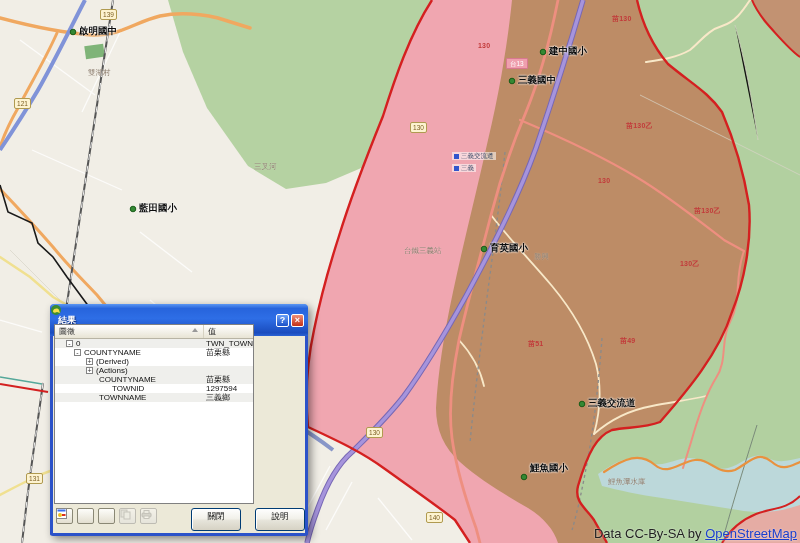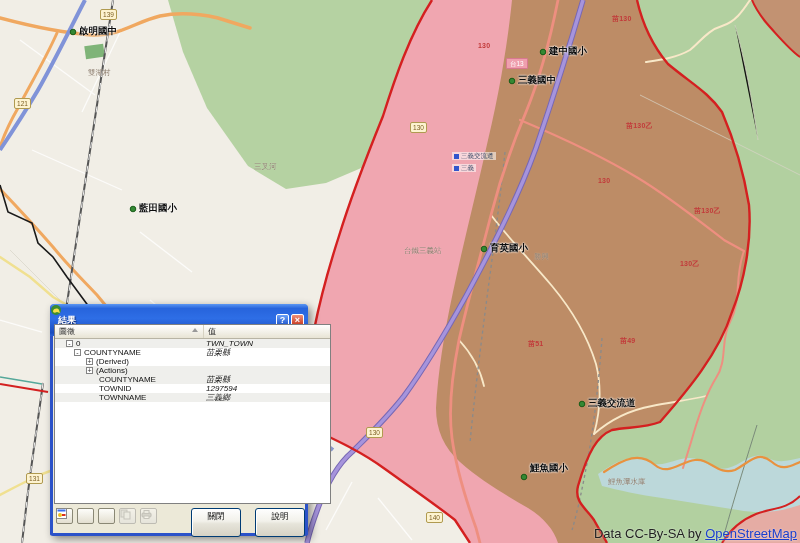--- a/index.html
+++ b/index.html
@@ -29,42 +29,42 @@
           border-radius:5px 5px 3px 3px;box-shadow:3px 3px 9px rgba(0,0,0,.45);}
   .titlebar{position:relative;height:32px;margin:0 -3px;border-radius:4px 4px 0 0;
             background:linear-gradient(180deg,#5a96f2 0%,#2764dc 14%,#2e6ee6 45%,#1a4cbe 90%,#2a62d4 100%);
             display:flex;align-items:center;padding:0 4px;box-sizing:border-box;}
   .titletxt{color:#fff;font-size:9px;font-weight:bold;margin-left:4px;
             text-shadow:1px 1px 1px rgba(0,20,80,.8);flex:1;}
   .tbtn{width:13px;height:13px;border:1px solid #fff;border-radius:2px;box-sizing:border-box;
         font-size:9px;font-weight:bold;color:#fff;text-align:center;line-height:11px;margin-left:2px;}
   .tbtn.help{background:linear-gradient(#6aa0f8,#1a50c8);}
   .tbtn.close{background:linear-gradient(#f09078,#c23018);}
-  .list{position:absolute;left:1px;top:20px;width:277px;height:180px;background:#fff;
+  .list{position:absolute;left:1px;top:20px;width:200px;height:180px;background:#fff;
         border:1px solid #808080;box-sizing:border-box;overflow:hidden;}
   .lhead{display:flex;height:13px;background:linear-gradient(#ffffff,#e8e4d4);
          border-bottom:1px solid #b8b4a4;font-size:8px;color:#222;}
   .lhead .hc{line-height:13px;padding:0 4px;box-sizing:border-box;position:relative;}
   .lhead .hc1{width:149px;border-right:1px solid #d6d2c2;}
   .lhead .hc2{flex:1;}
   .sortglyph{position:absolute;right:5px;top:3px;width:0;height:0;
              border-left:3px solid transparent;border-right:3px solid transparent;
              border-bottom:4px solid #999;}
   .trow{position:relative;height:9px;line-height:9px;font-size:8px;color:#111;display:flex;}
   .trow.alt{background:#efefec;}
   .tkey{width:149px;box-sizing:border-box;display:flex;align-items:center;overflow:hidden;}
-  .tval{flex:1;padding-left:2px;overflow:hidden;font-style:italic;}
+  .tval{flex:1;padding-left:2px;overflow:hidden;}
   .exp{width:7px;height:7px;box-sizing:border-box;border:1px solid #848484;background:#fff;
        font-size:7px;line-height:5px;text-align:center;color:#333;margin-right:3px;flex:none;}
   .exp:empty{border:none;background:none;width:0;margin-right:0;}
   .dtoolbar{position:absolute;left:3px;top:204px;display:flex;gap:4px;}
   .mini{width:17px;height:16px;box-sizing:border-box;border:1px solid #8a8875;border-radius:2px;
         background:linear-gradient(#fdfdfa,#e3dfd0);display:flex;align-items:center;justify-content:center;}
   .mini.dis{opacity:.45;filter:grayscale(1);}
-  .dbtn{position:absolute;top:204px;width:50px;height:29px;box-sizing:border-box;
+  .dbtn{position:absolute;top:204px;width:50px;height:23px;box-sizing:border-box;
         border:1px solid #003c74;border-radius:3px;font-size:8.5px;color:#000;
         font-family:"Liberation Sans",sans-serif;text-align:center;line-height:15px;
         background:linear-gradient(#fefefe,#f2f1ea 45%,#e6e4da 55%,#d6d2c4);
         box-shadow:inset 1px 1px 0 #fff;}
 </style>
 </head>
 <body>
 
 <div class="stage">
 
@@ -285,21 +285,21 @@
         <span class="tval"></span>
       </div>
       <div class="trow alt">
         <span class="tkey" style="padding-left:44px">
             <span class="exp"></span>
             <span>COUNTYNAME</span>
           </span>
         <span class="tval">苗栗縣</span>
       </div>
       <div class="trow">
-        <span class="tkey" style="padding-left:44px">
+        <span class="tkey" style="padding-left:57px">
             <span class="exp"></span>
             <span>TOWNID</span>
           </span>
         <span class="tval">1297594</span>
       </div>
       <div class="trow alt">
         <span class="tkey" style="padding-left:44px">
             <span class="exp"></span>
             <span>TOWNNAME</span>
           </span>

